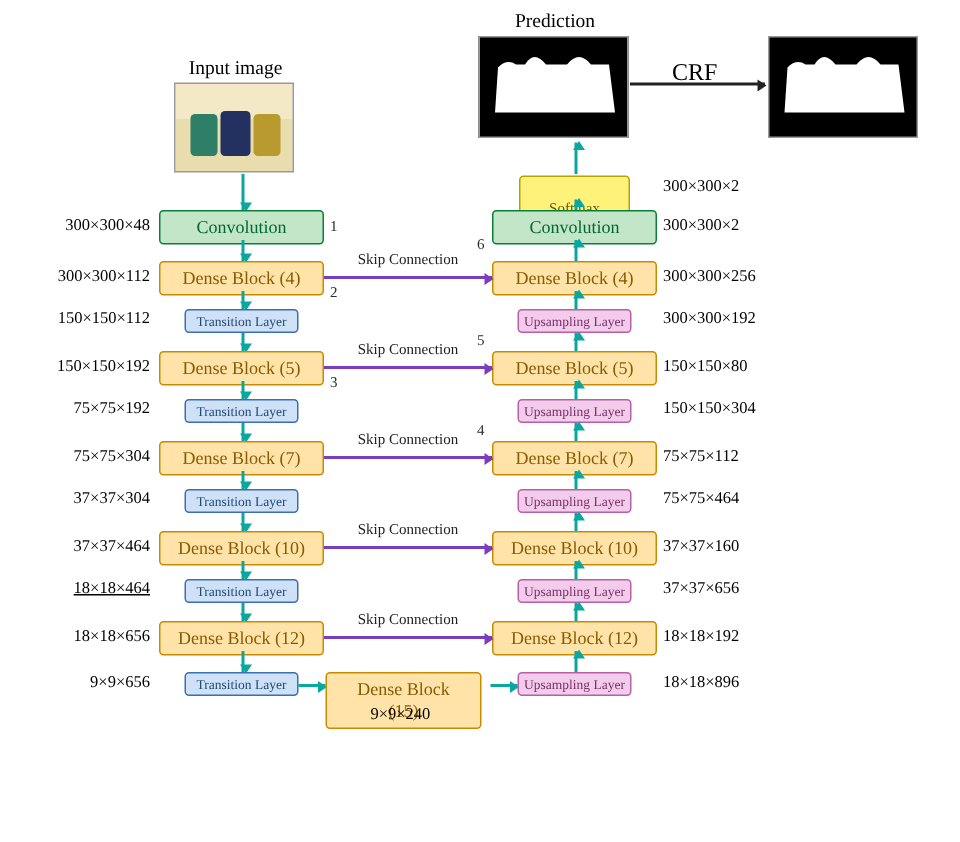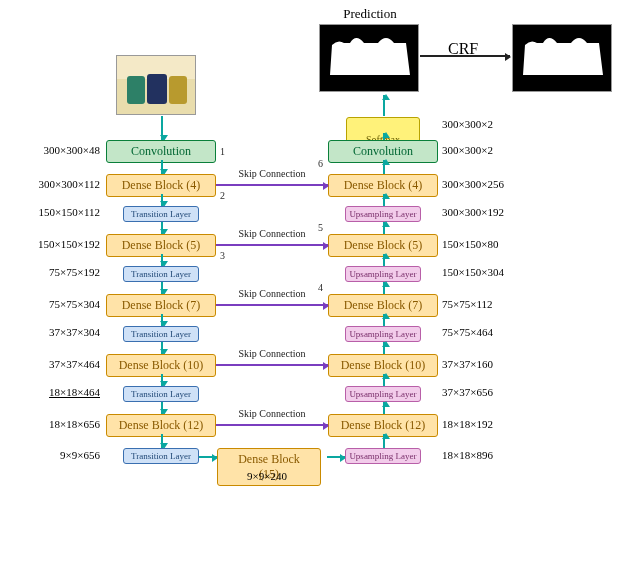--- a/index.html
+++ b/index.html
@@ -79,20 +79,21 @@
     right: -1px;
     border-top: 4px solid transparent;
     border-bottom: 4px solid transparent;
     border-left: 6px solid currentColor;
   }
 </style>
 </head>
 <body>
 <div class="canvas">
 
+<div class="abs header-label" style="left:112px; top:37px; width:90px;">Input image</div>
 <div class="abs header-label" style="left:330px; top:6px; width:80px;">Prediction</div>
 
 <div class="img-box" style="left:116px; top:55px; width:80px; height:60px; background:linear-gradient(180deg,#f4e9c7 0 40%, #e9ddad 40% 100%);">
   <svg width="80" height="60">
     <rect x="10" y="20" width="18" height="28" rx="3" fill="#2d8067"></rect>
     <rect x="30" y="18" width="20" height="30" rx="3" fill="#22315f"></rect>
     <rect x="52" y="20" width="18" height="28" rx="3" fill="#b89a2e"></rect>
   </svg>
 </div>
 <div class="img-box" style="left:319px; top:24px; width:100px; height:68px; background:#000;">

